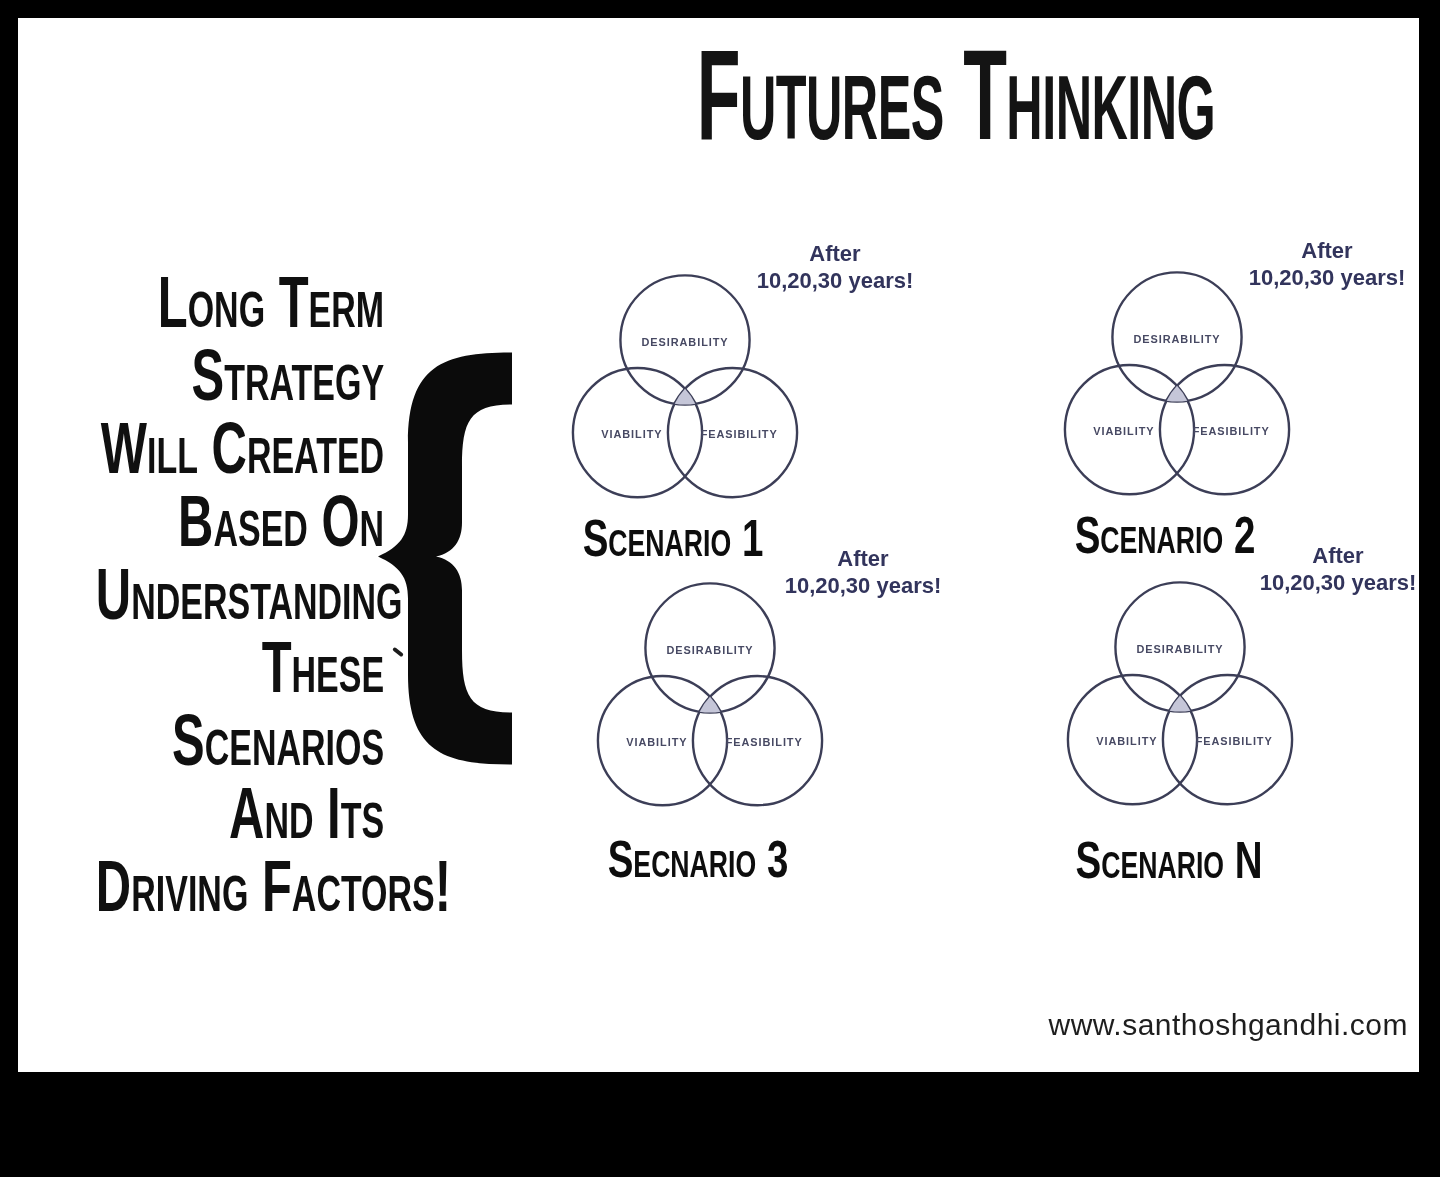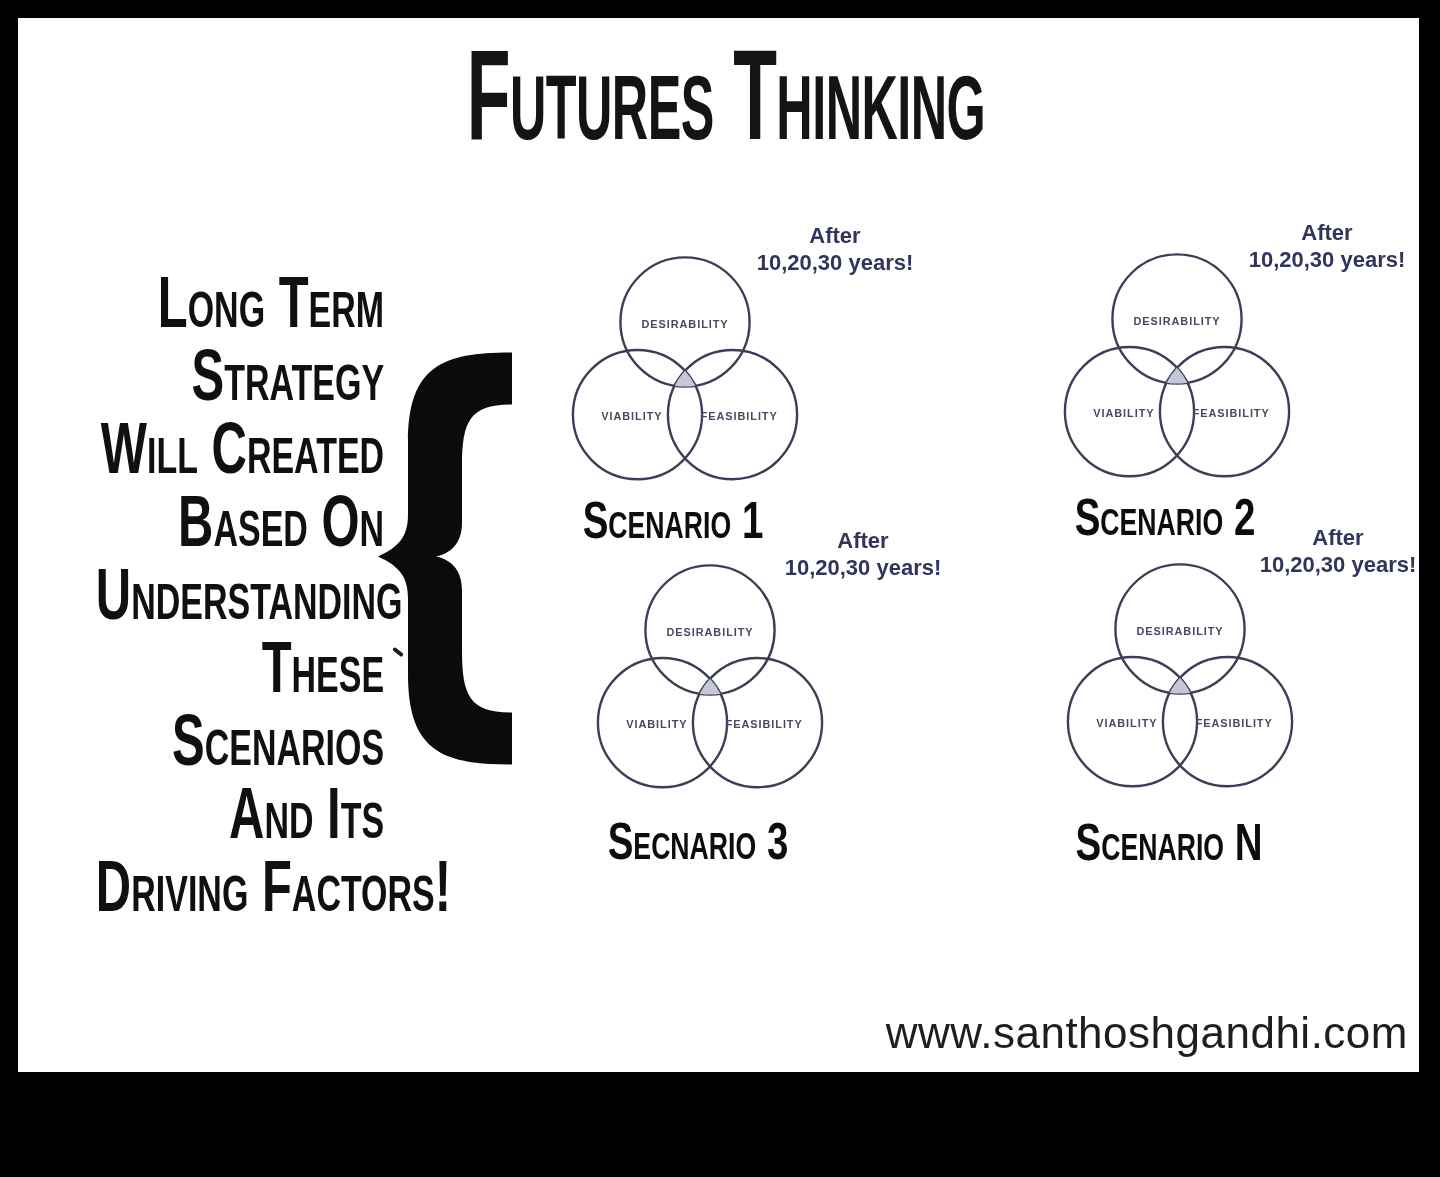--- a/index.html
+++ b/index.html
@@ -14,21 +14,21 @@
     position:absolute;
     left:18px; top:18px;
     width:1401px; height:1054px;
     background:#ffffff;
   }
   
   .page-title {
     position:absolute;
     left:0; top:30px;
     width:1419px;
-    text-align:center;
+    text-align:right;
     font-weight:bold;
     font-variant:small-caps;
     font-size:128px;
     line-height:130px;
     color:#141414;
     letter-spacing:-1px;
     white-space:nowrap;
     padding-left:32px;
   }
   .page-title .squeeze {
@@ -63,21 +63,21 @@
   .brace svg { display:block; width:100%; height:100%; }
   .stray-mark {
     position:absolute;
     left:392px; top:650px;
     width:12px; height:4px;
     background:#1c1c1c;
     border-radius:2px;
     transform:rotate(38deg);
   }
   
-  .scenario-group { position:absolute; width:430px; height:345px; }
+  .scenario-group { position:absolute; width:430px; height:345px;margin-top:18px; }
   .g1 { left:548px;  top:222px; }
   .g2 { left:1040px; top:219px; }
   .g3 { left:573px;  top:527px; }
   .g4 { left:1043px; top:524px; }
 
   .after {
     position:absolute; top:0;
     width:170px;
     text-align:center;
     font-weight:bold;
@@ -112,21 +112,21 @@
   }
   .g1 .scenario-label { top:272px; }
   .g2 .scenario-label { top:272px; }
   .g3 .scenario-label { top:288px; }
   .g4 .scenario-label { top:292px; }
 
   
   .website {
     position:absolute;
     right:32px; top:1008px;
-    font-size:44px;
+    font-size:30px;
     font-weight:normal;
     color:#1e1e1e;
     letter-spacing:0.5px;
   }
 </style>
 </head>
 <body>
 
 <div class="content"></div>
 

